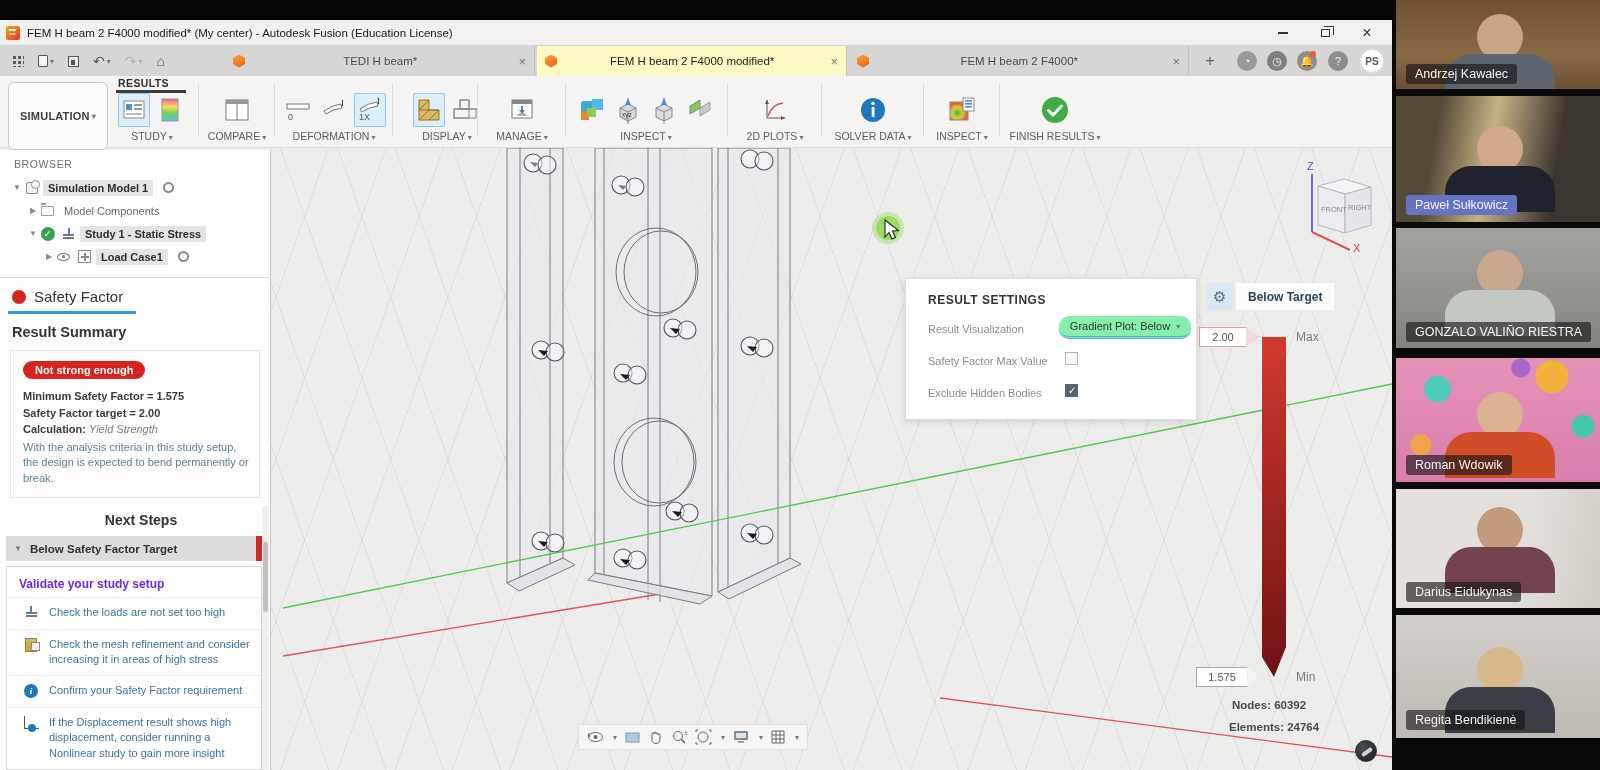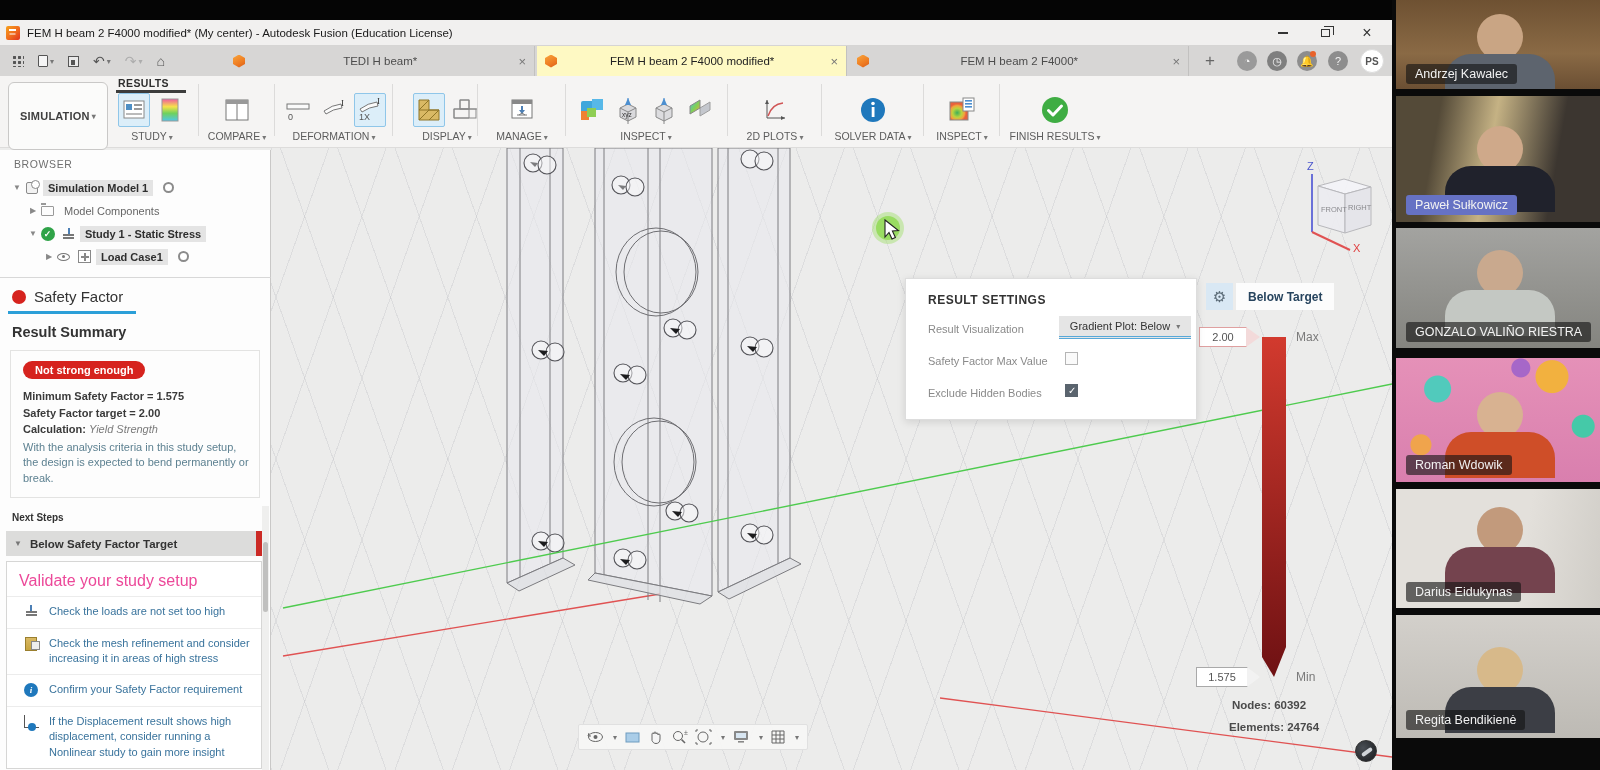--- a/index.html
+++ b/index.html
@@ -114,48 +114,48 @@
   .sf-title { font-size:15px; color:#333; }
   .sf-underline { margin-left:8px; width:128px; height:3px; background:#2b9fd8; }
   .sf-sub { font-size:14.5px; font-weight:bold; color:#333; padding:10px 0 8px 12px; }
   .sum-box { margin:2px 10px 0 10px; border:1px solid #e3e3e2; padding:9px 10px 10px 12px; }
   .badge { display:inline-block; background:#d6231e; color:#fff; font-size:11px; font-weight:bold;
            border-radius:10px; padding:3px 12px; margin-bottom:9px; }
   .sum-line { font-size:11px; font-weight:bold; color:#3a3a3a; line-height:1.5; }
   .sum-calc { font-size:11px; color:#3a3a3a; font-weight:bold; line-height:1.5; }
   .sum-calc i { color:#7b7b7b; font-weight:normal; }
   .sum-note { font-size:11px; color:#5d8191; line-height:1.45; margin-top:2px; }
-  .ns-head { font-size:10px; font-weight:bold; color:#333; padding:14px 0 8px 12px; }
+  .ns-head { font-size:14px; font-weight:bold; color:#333; padding:14px 0 8px 12px;text-align:center; }
   .bt-row { margin:0 8px 0 6px; height:25px; background:#dcdcdb; display:flex; align-items:center; position:relative; }
   .bt-row .chev { font-size:8px; color:#777; padding:0 8px 0 8px; }
   .bt-text { font-size:11.5px; font-weight:bold; color:#333; }
   .bt-redbar { position:absolute; right:0; top:0; width:6px; height:25px; background:#cb2a25; }
   .steps-box { margin:5px 8px 0 6px; border:1px solid #d6d6d5; background:#fff; }
-  .validate { font-size:16px; font-weight:normal; color:#ec4899; padding:10px 10px 6px 12px; }
+  .validate { font-size:12px; font-weight:bold; color:#6d28d9; padding:10px 10px 6px 12px; }
   .step { display:flex; align-items:flex-start; padding:7px 8px 8px 12px; border-top:1px solid #ececec; }
   .step:first-of-type { border-top:none; }
   .step-ico { width:24px; flex:0 0 24px; margin-top:1px; display:flex; justify-content:center; }
   .step-text { font-size:11px; color:#39739c; line-height:1.4; padding-left:6px; }
   .infoc { width:14px; height:14px; border-radius:50%; background:#1f78bc; color:#fff; font-size:9px; font-style:italic;
            font-weight:bold; display:flex; align-items:center; justify-content:center; font-family:"Liberation Serif",serif; }
   .meshic { width:12px; height:14px; background:linear-gradient(#d9b964,#c7a43f); border:1px solid #9a7f2e; position:relative; }
   .meshic::after { content:""; position:absolute; right:-4px; bottom:0; width:7px; height:7px; background:#eee; border:1px solid #888; }
   .nonlin { width:15px; height:13px; border-left:1.5px solid #555; border-bottom:1.5px solid #555; position:relative; }
   .nonlin::after { content:""; position:absolute; left:3px; bottom:-4px; width:8px; height:8px; border-radius:50%; background:#1f78bc; }
   .sf-scroll { position:absolute; right:1px; top:228px; width:7px; height:264px; background:#efefee; }
   .sf-thumb { position:absolute; left:1px; top:36px; width:5px; height:70px; background:#c0c0bf; border-radius:3px; }
 
   
   .rs-panel { position:absolute; left:905px; top:278px; width:292px; height:142px; background:#fff;
               border:1px solid #ddd; box-shadow:0 2px 8px rgba(0,0,0,.12); }
   .rs-title { font-size:12px; font-weight:bold; color:#333; letter-spacing:.5px; padding:14px 0 0 22px; }
   .rs-row { position:absolute; left:22px; font-size:11px; color:#8a8a8a; }
-  .rs-dd { position:absolute; left:153px; top:37px; width:132px; height:23px; background:#e5e5e5;
+  .rs-dd { position:absolute; left:153px; top:37px; width:132px; height:23px; background:#86efac;
            border-bottom:3px double #58a8d8; display:flex; align-items:center; justify-content:center;
-           font-size:11px; color:#333; }
+           font-size:11px; color:#333;border-radius:10px; }
   .rs-dd .caret { margin-left:6px; }
   .cbox { position:absolute; left:159px; width:13px; height:13px; border:1px solid #b5b5b5; background:#fafafa; }
   .cbox.checked { background:#5a646e; border-color:#5a646e; }
   .cbox.checked::after { content:"✓"; color:#fff; font-size:10px; position:absolute; left:2px; top:0; }
 
   
   .gear-box { position:absolute; left:1206px; top:283px; width:27px; height:27px; background:#d9e8f4;
               display:flex; align-items:center; justify-content:center; font-size:15px; color:#5b6b77; }
   .bt-label { position:absolute; left:1236px; top:283px; height:27px; padding:0 12px; background:#fcfcfc;
               display:flex; align-items:center; font-size:12px; font-weight:bold; color:#27445e; }

